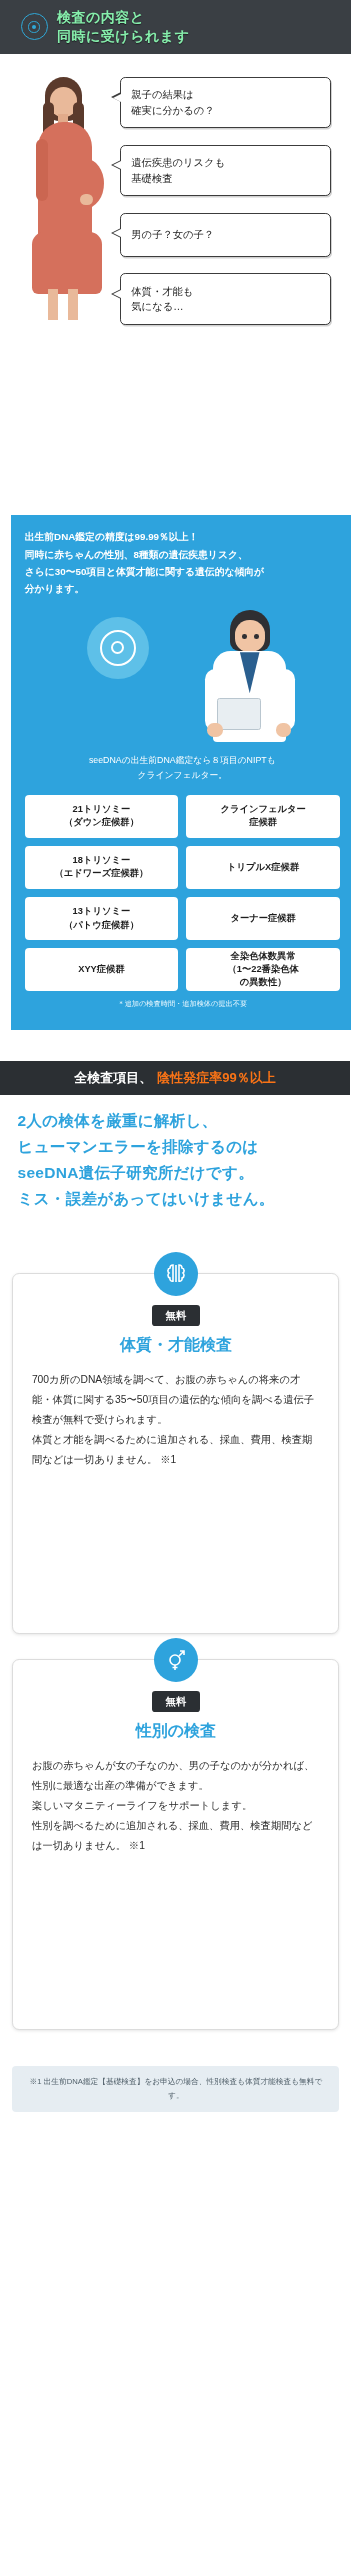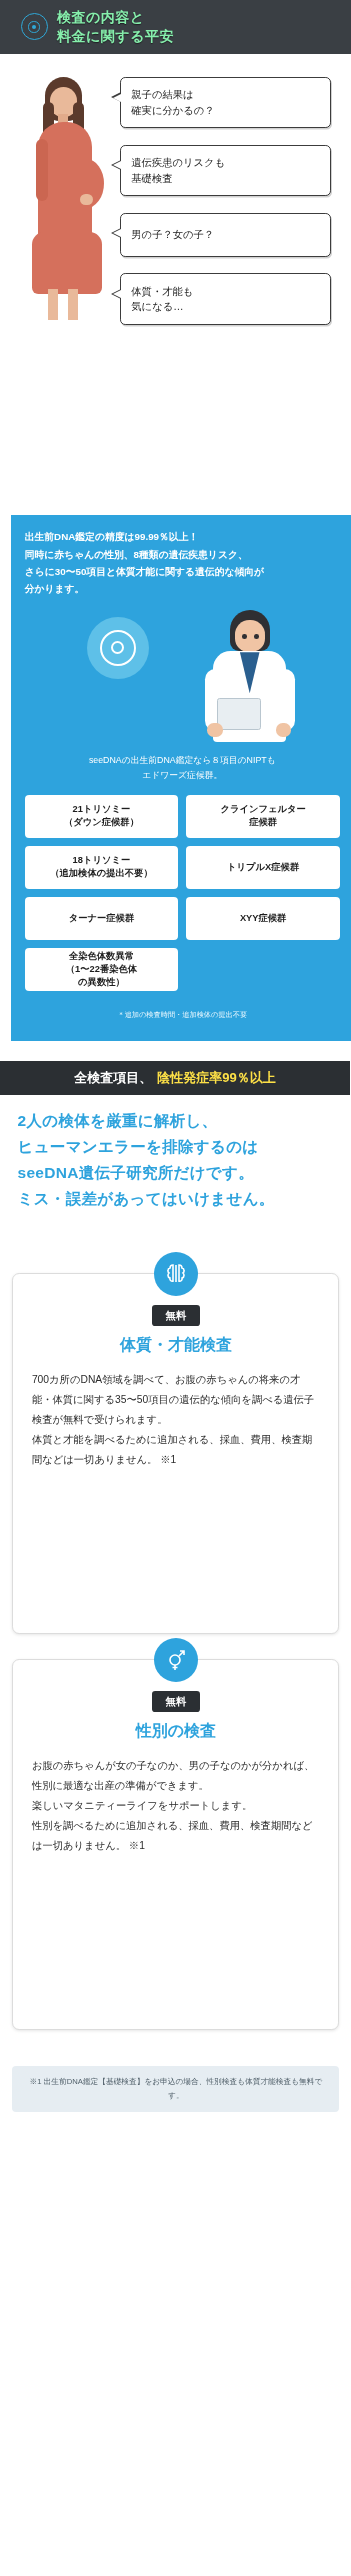--- a/index.html
+++ b/index.html
@@ -244,41 +244,41 @@
     flex-direction: column;
     align-items: center;
     justify-content: center;
     font-size: 9.3px;
     font-weight: bold;
     line-height: 1.45;
     text-align: center;
     padding: 2.1px 3.1px;
   }
   .grid-footnote {
-    margin-top: 19px;
+    margin-top: 8px;
     font-size: 7.2px;
     text-align: center;
     color: #eaf8ff;
   }
 
   
   .banner {
     position: absolute;
     top: 1061px; left: 0;
     width: 350px;
     height: 34px;
     background: #2b2f33;
     display: flex;
     align-items: center;
     justify-content: center;
     gap: 5.2px;
     color: #ffffff;
   }
   .banner .b1 { font-size: 13px; font-weight: bold; }
-  .banner .b2 { font-size: 13px; font-weight: bold; color: #fde047; }
+  .banner .b2 { font-size: 13px; font-weight: bold; color: #f97316; }
 
   
   .bigtext {
     position: absolute;
     top: 1108px; left: 17.5px;
     width: 317px;
     color: #2ea3dd;
     font-size: 15.5px;
     font-weight: bold;
     line-height: 1.68;
@@ -358,21 +358,21 @@
 
 <div class="hero">
 
   <div class="hero-title-bar">
     <div class="hero-logo">
       <div class="inner"></div>
       <div class="dot"></div>
     </div>
     <div class="hero-title">
       <div>検査の内容と</div>
-      <div>料金に関する平安</div>
+      <div>同時に受けられます</div>
     </div>
   </div>
 
   <div class="woman">
     <div class="w-hair"></div>
     <div class="w-face"></div>
     <div class="w-hair2"></div>
     <div class="w-hair3"></div>
     <div class="w-neck"></div>
     <div class="w-belly"></div>
@@ -416,30 +416,32 @@
       <div class="d-shirt"></div>
       <div class="d-arm-l"></div>
       <div class="d-arm-r"></div>
       <div class="d-board"></div>
       <div class="d-hand-l"></div>
       <div class="d-hand-r"></div>
     </div>
   </div>
 
   <div class="panel-note" style="white-space:pre-line">seeDNAの出生前DNA鑑定なら８項目のNIPTも
-エドワーズ症候群。</div>
+クラインフェルター。</div>
 
   <div class="grid">
     <div class="chip" style="white-space:pre-line">21トリソミー
 （ダウン症候群）</div>
     <div class="chip" style="white-space:pre-line">クラインフェルター
 症候群</div>
     <div class="chip" style="white-space:pre-line">18トリソミー
-（追加検体の提出不要）</div>
+（エドワーズ症候群）</div>
     <div class="chip" style="white-space:pre-line">トリプルX症候群</div>
+    <div class="chip" style="white-space:pre-line">13トリソミー
+（パトウ症候群）</div>
     <div class="chip" style="white-space:pre-line">ターナー症候群</div>
     <div class="chip" style="white-space:pre-line">XYY症候群</div>
     <div class="chip" style="white-space:pre-line">全染色体数異常
 （1〜22番染色体
 の異数性）</div>
   </div>
 
   <div class="grid-footnote">＊追加の検査時間・追加検体の提出不要</div>
 </div>
 

